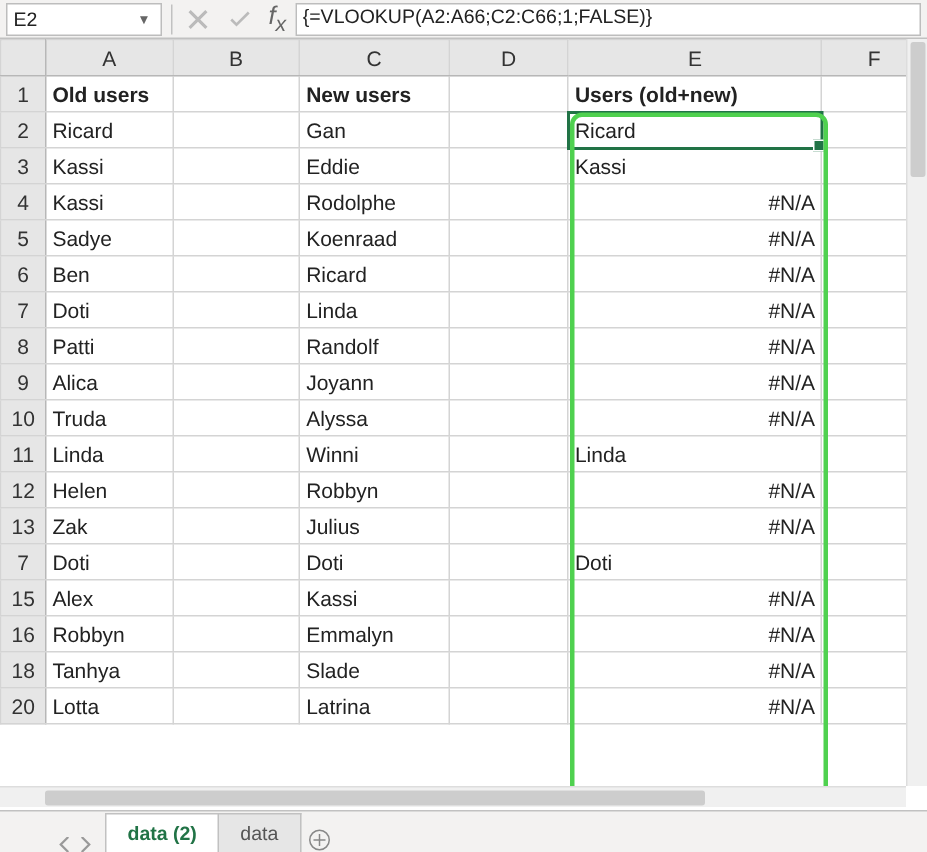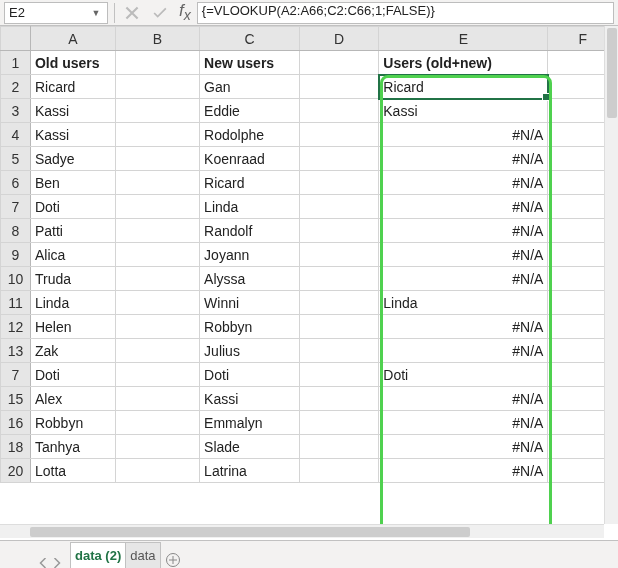--- a/index.html
+++ b/index.html
@@ -34,21 +34,21 @@
   th.rowhead.active, th.colhead.active { background: #d3e5d3; }
   
   .selected-cell { outline: 2px solid #217346; outline-offset: -1px; position: relative; }
   .selected-cell::after { content: ''; position: absolute; right: -3px; bottom: -3px; width: 6px; height: 6px; background: #217346; border: 1px solid #fff; }
   
   .highlight-box { position: absolute; border: 3px solid #4fd14f; border-radius: 8px; pointer-events: none; }
   
   .tabs-bar { position: absolute; bottom: 0; left: 0; right: 0; height: 28px; background: #f3f2f1; border-top: 1px solid #c1c1c1; display: flex; align-items: flex-end; padding-left: 30px; }
   .tabs-nav { display: flex; align-items: center; gap: 4px; padding: 0 8px; color: #888; }
   .tabs-nav svg { width: 10px; height: 10px; }
-  .tab { padding: 5px 4px; font-size: 13px; color: #555; background: #e6e6e6; border: 1px solid #c1c1c1; border-bottom: none; cursor: pointer; margin-right: -1px; }
+  .tab { padding: 5px 14px; font-size: 13px; color: #555; background: #e6e6e6; border: 1px solid #c1c1c1; border-bottom: none; cursor: pointer; margin-right: -1px; }
   .tab.active { background: #fff; color: #217346; font-weight: bold; border-bottom: 1px solid #fff; position: relative; top: 1px; }
   .tab-add { width: 26px; display: flex; align-items: center; justify-content: center; cursor: pointer; color: #666; }
   .tab-add svg { width: 16px; height: 16px; }
   
   .scrollbar-h { position: absolute; bottom: 30px; left: 0; right: 14px; height: 14px; background: #f0f0f0; border-top: 1px solid #ddd; }
   .scrollbar-h-thumb { position: absolute; left: 30px; top: 2px; height: 10px; width: 440px; background: #cdcdcd; border-radius: 2px; }
   .scrollbar-v { position: absolute; top: 26px; right: 0; bottom: 44px; width: 14px; background: #f0f0f0; border-left: 1px solid #ddd; }
   .scrollbar-v-thumb { position: absolute; top: 2px; left: 2px; width: 10px; height: 90px; background: #cdcdcd; border-radius: 2px; }
 </style>
 </head>

